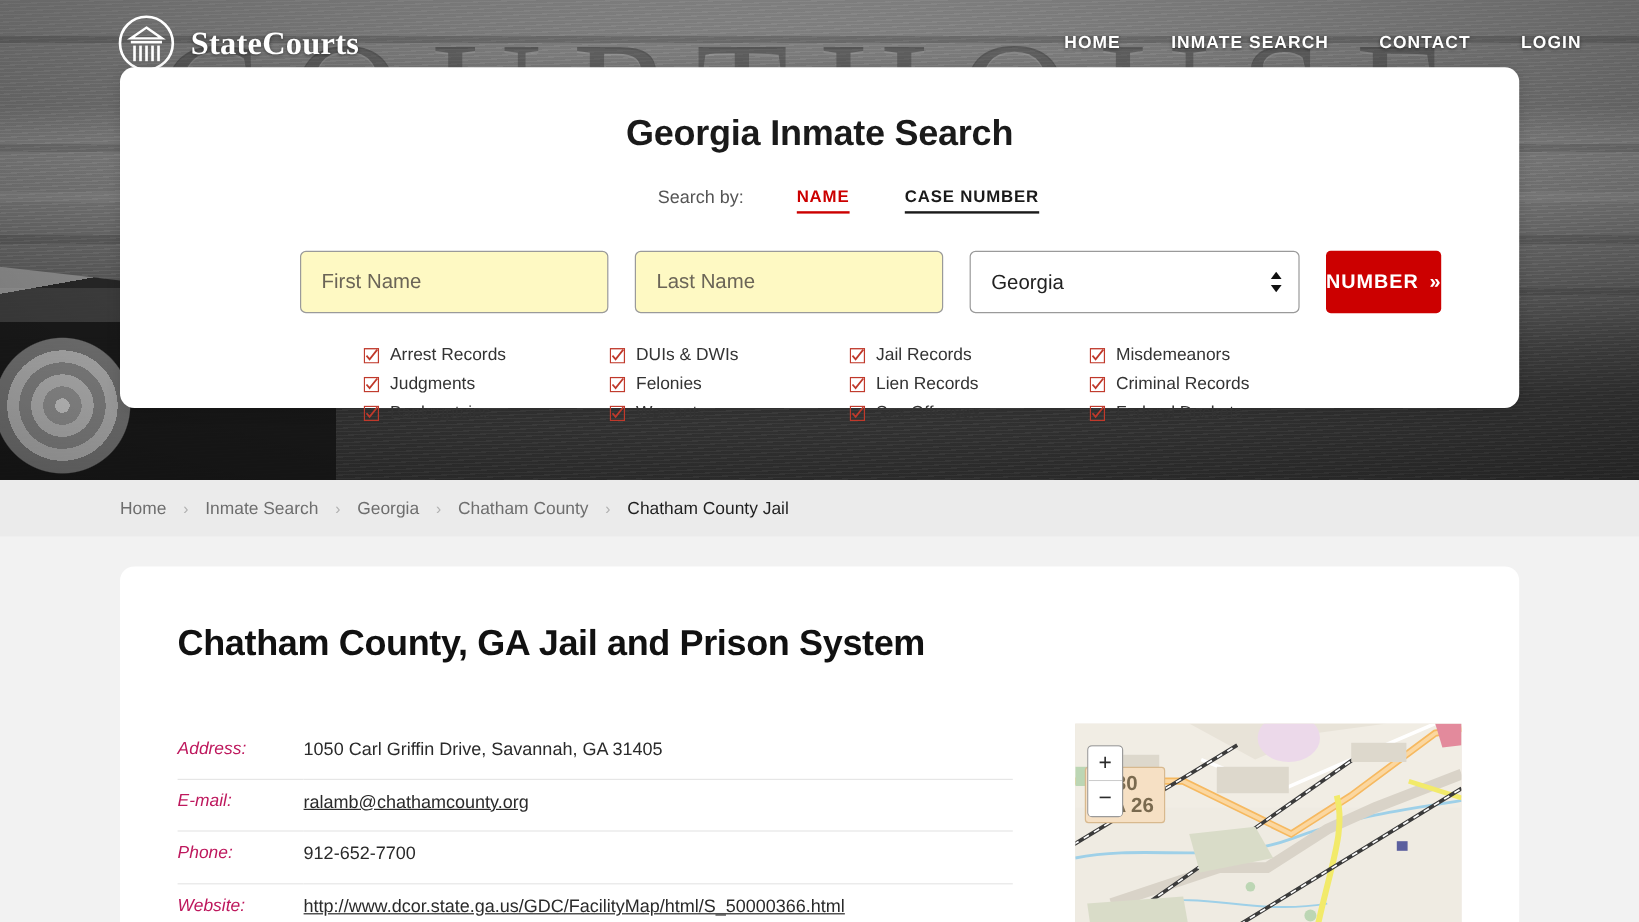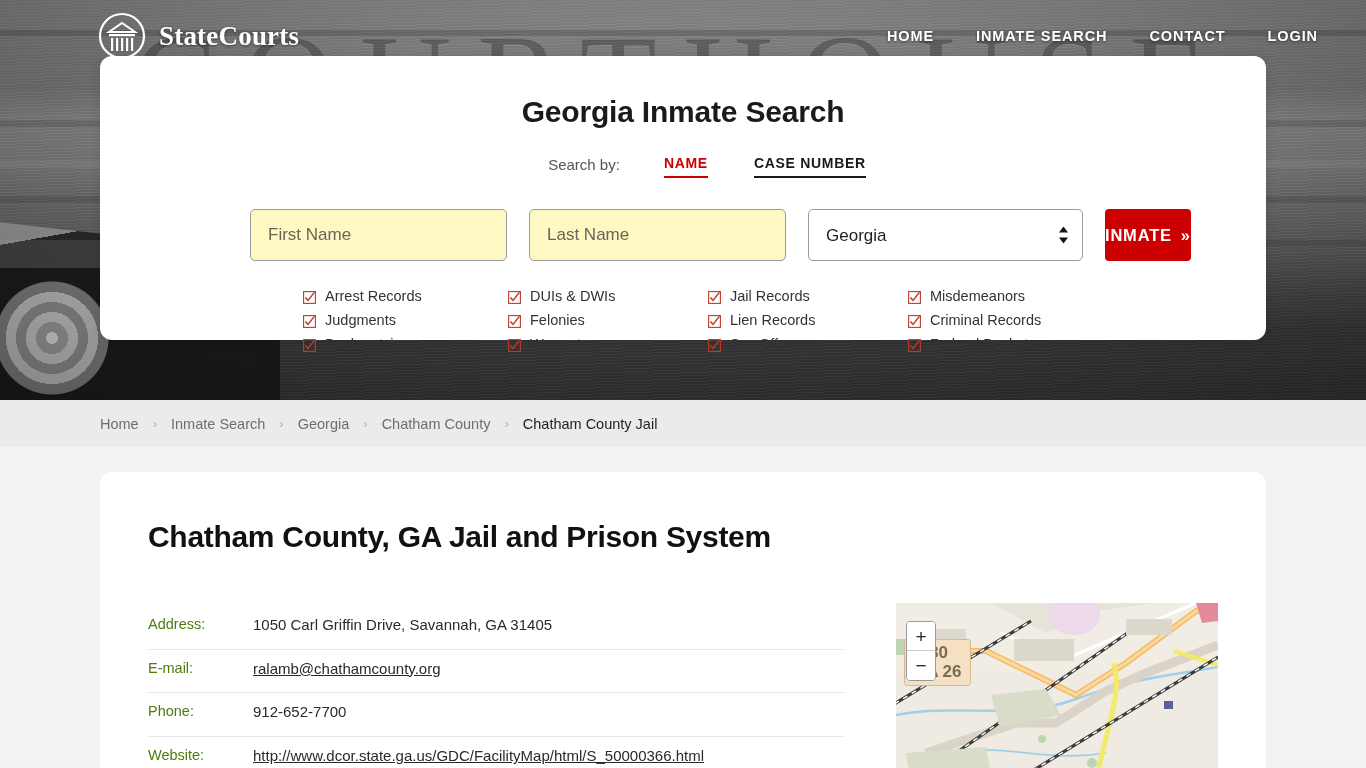--- a/index.html
+++ b/index.html
@@ -356,23 +356,24 @@
   }
 
   .info-table tr { border-bottom: 1px solid #e6e6e6; }
   .info-table tr:first-child { border-top: 0; }
 
   .info-table th {
     width: 105px;
     text-align: left;
     font-size: 14.5px;
     font-weight: 400;
-    color: #4d7c0f;
+    color: #be185d;
     padding: 10px 0;
     vertical-align: top;
+    font-style: italic;
   }
 
   .info-table td {
     font-size: 15px;
     color: #2a2a2a;
     padding: 10px 0;
     vertical-align: top;
   }
 
   .info-table td a {
@@ -492,21 +493,21 @@
         <svg width="11" height="7" viewBox="0 0 11 7">
             <path d="M5.5 0 L10 6 L1 6 Z" fill="#111"></path>
           </svg>
         <svg width="11" height="7" viewBox="0 0 11 7">
             <path d="M5.5 7 L1 1 L10 1 Z" fill="#111"></path>
           </svg>
       </span>
     </div>
 
     <button class="search-btn">
-      <span>INMATE</span>
+      <span>NUMBER</span>
       <span>»</span>
     </button>
   </div>
 
   <div class="chk-grid">
     <label class="chk">
       <span class="chk-box">
         <svg width="13" height="13" viewBox="0 0 13 13">
             <rect x=".6" y=".6" width="11.8" height="11.8" fill="none" stroke="#c0392b" stroke-width="1.1"></rect>
             <path d="M2.4 6.4 L5 9.4 L11.4 1.4" fill="none" stroke="#c0392b" stroke-width="1.5"></path>

